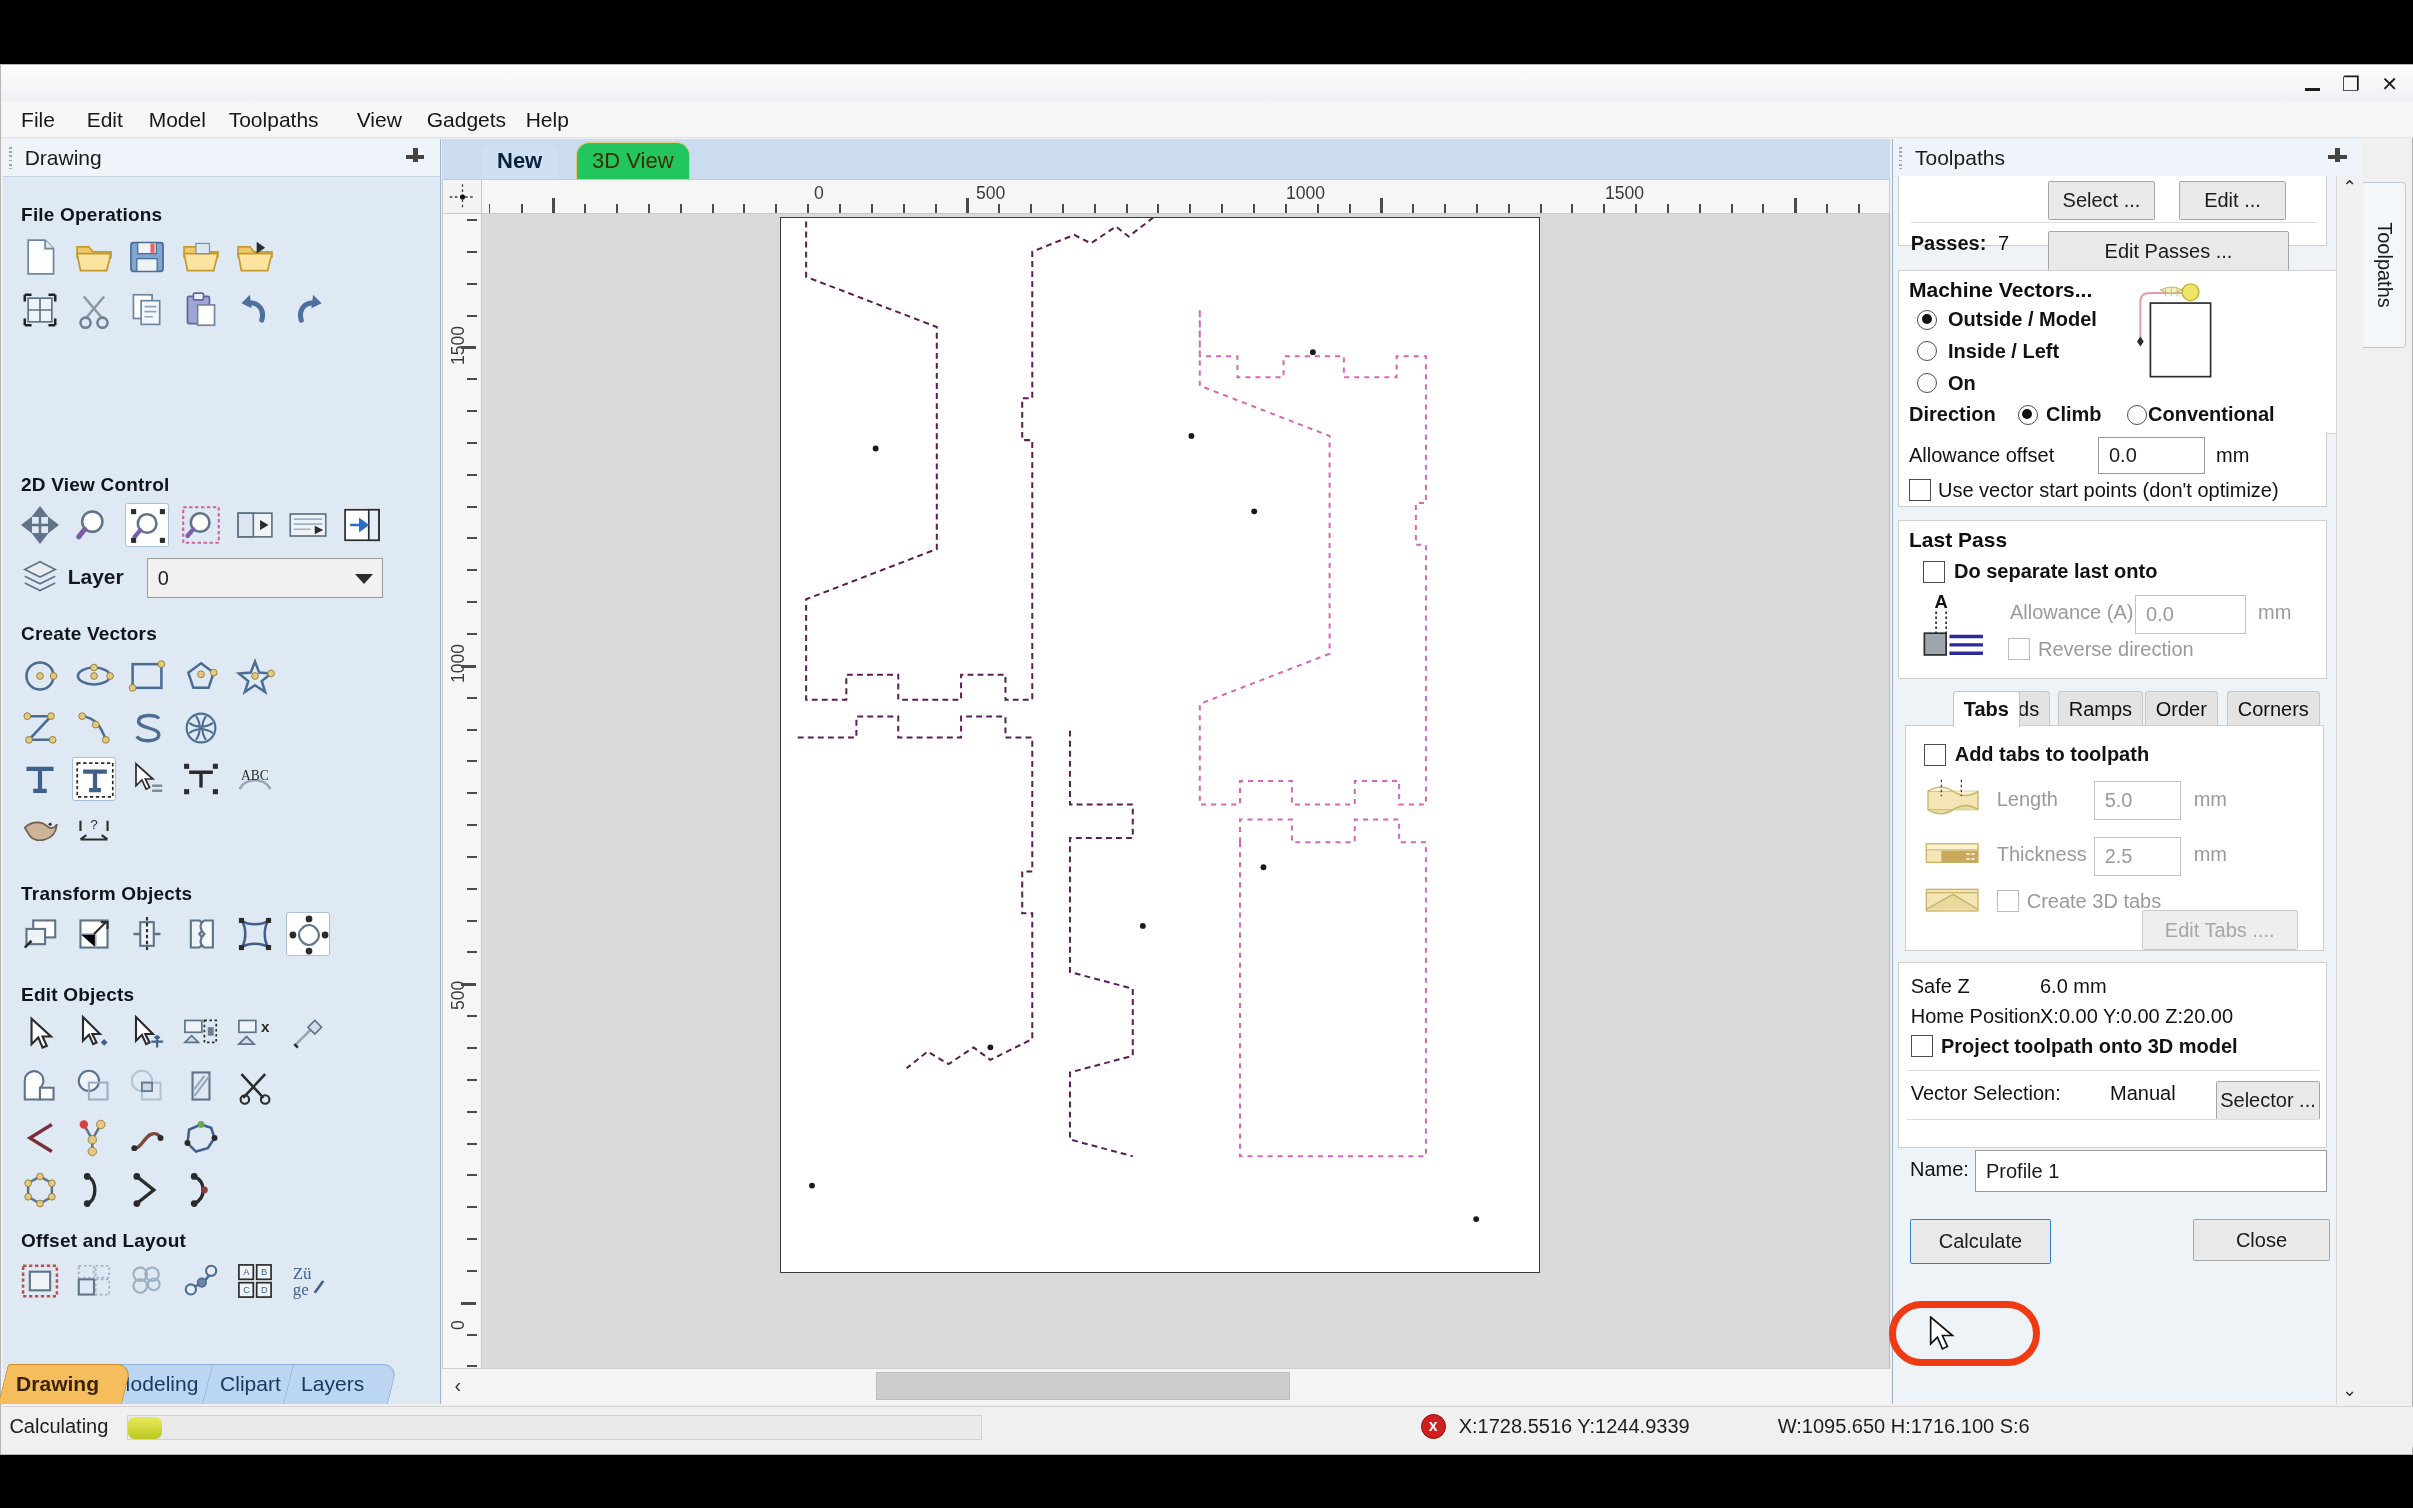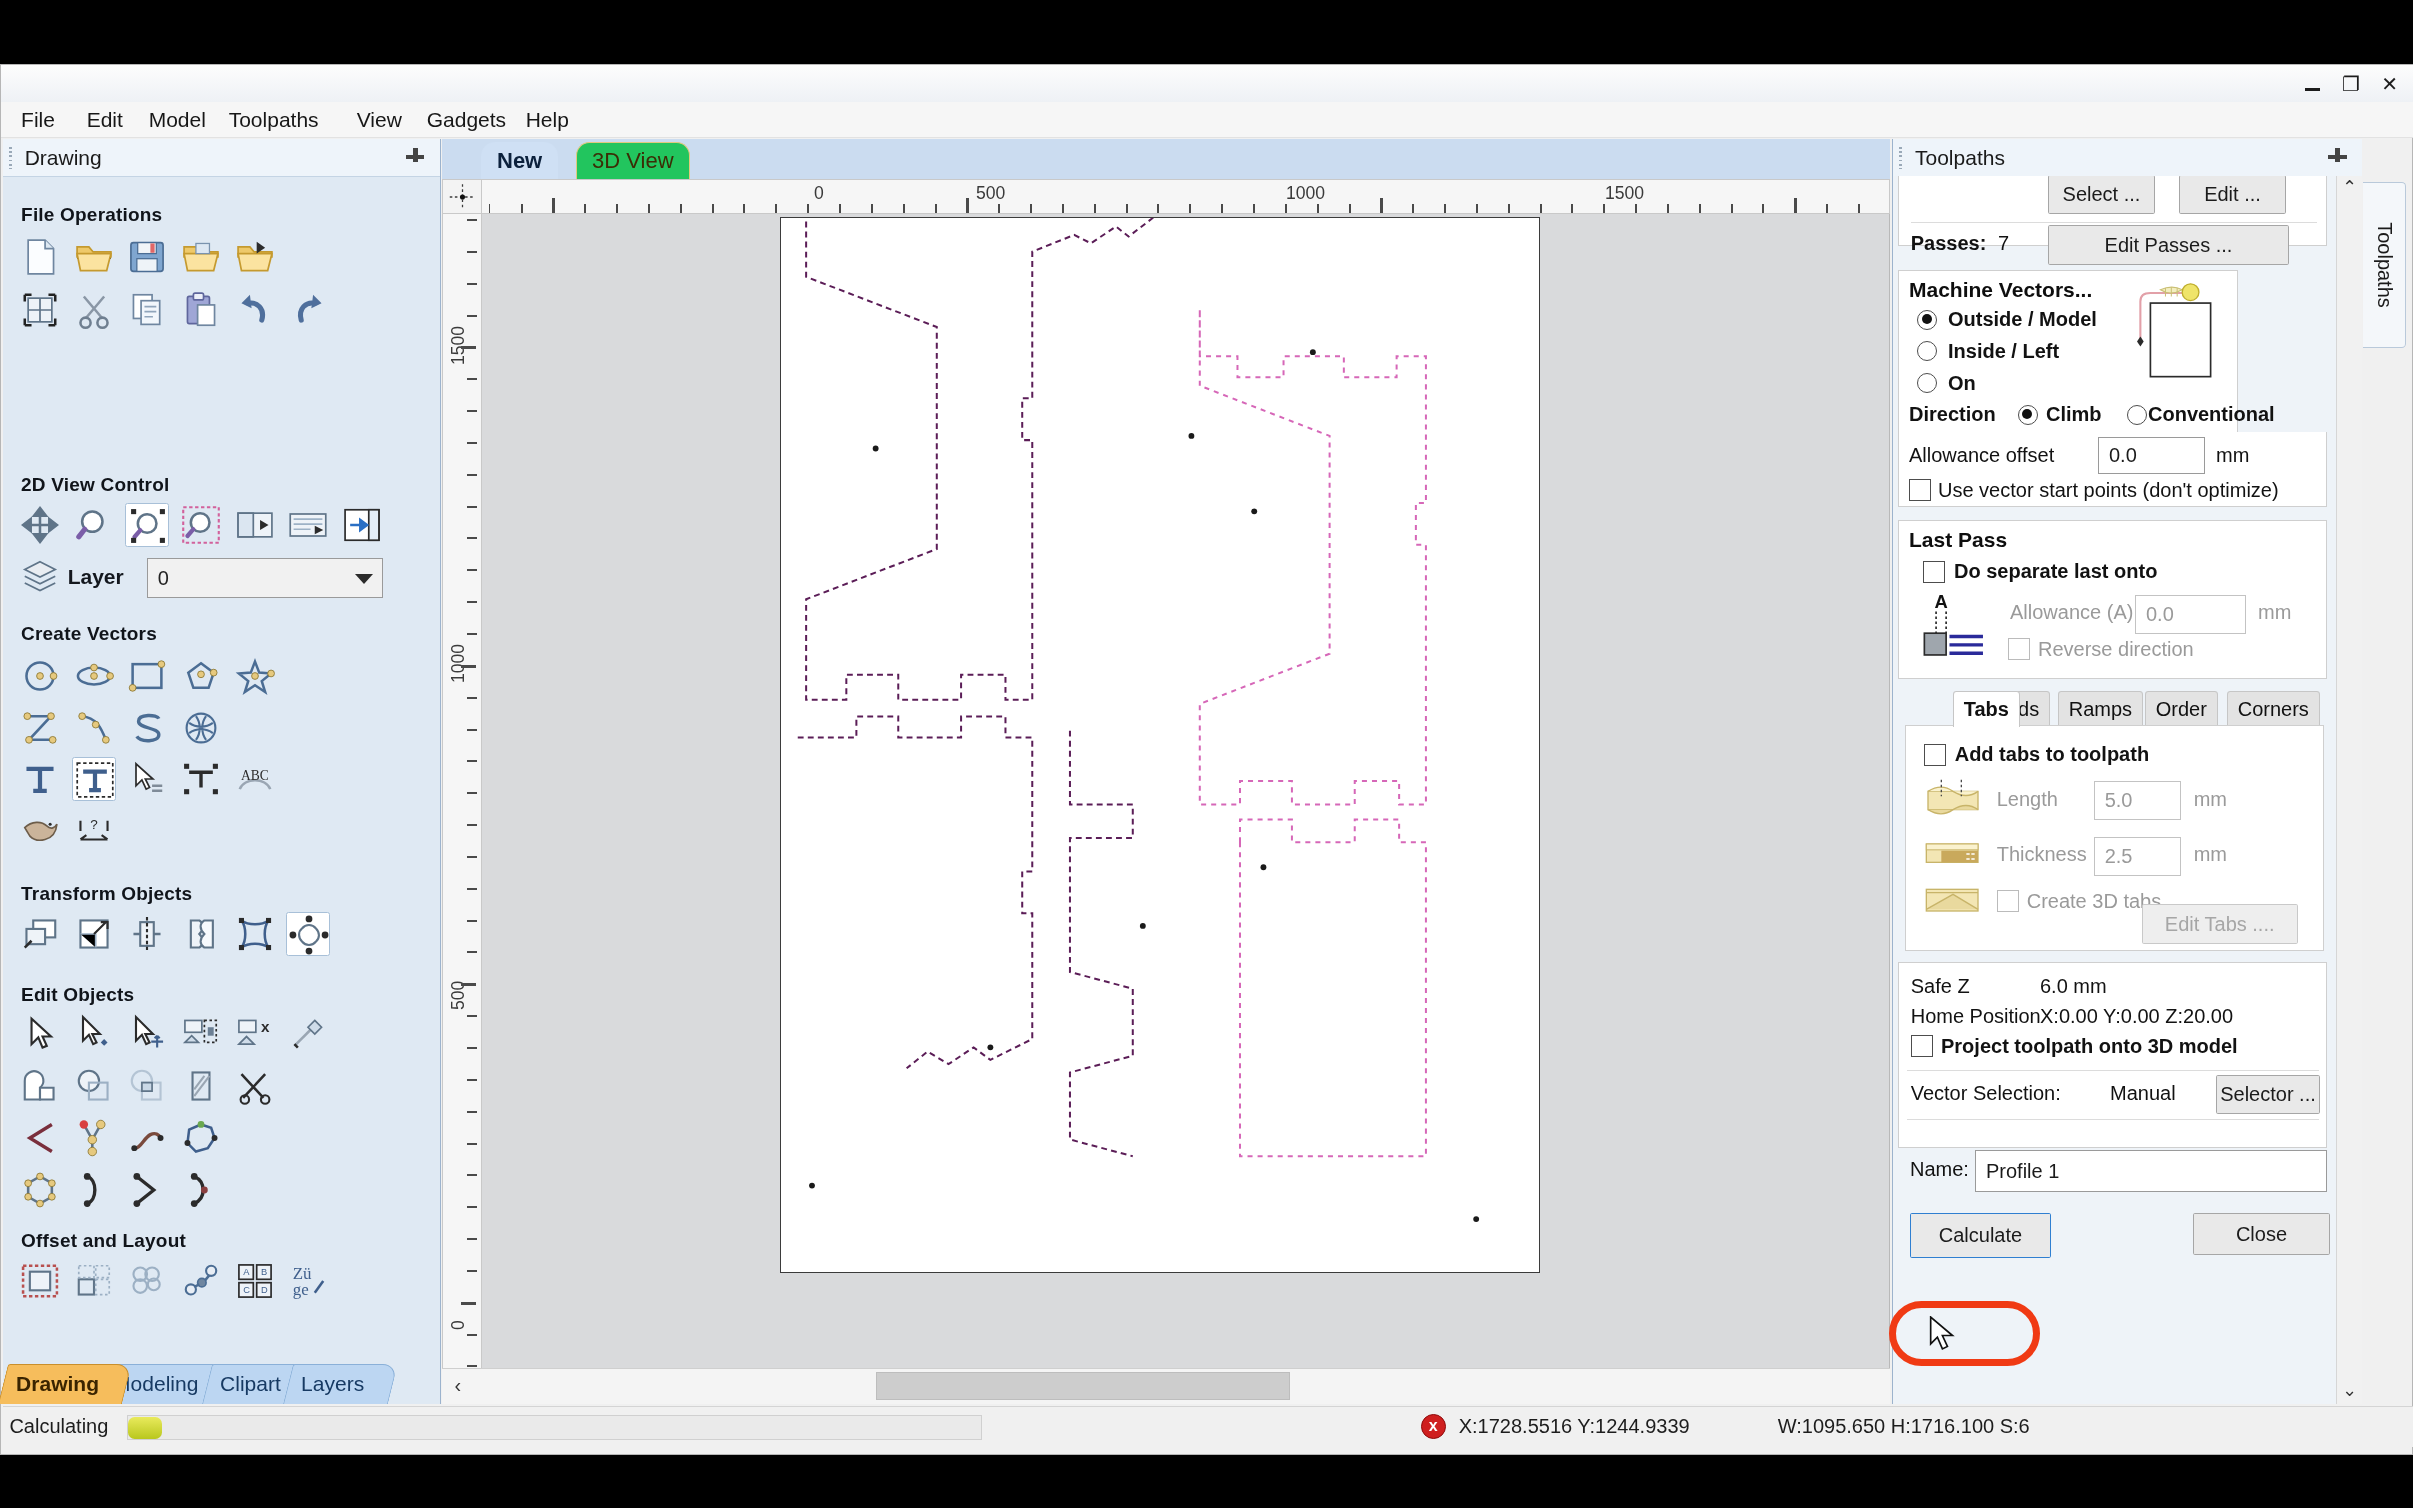--- a/index.html
+++ b/index.html
@@ -85,21 +85,21 @@
   .verttab{position:absolute;left:2362px;top:117px;width:42px;height:164px;background:#f4f7fa;border:0.8px solid #b9c9da;border-left:none;border-radius:0 4.2px 4.2px 0;}
   .verttab span{position:absolute;left:50%;top:50%;font-size:20px;color:#1a1a1a;white-space:nowrap;
      transform:translate(-50%,-50%) rotate(90deg);}
 
   .grp{position:absolute;background:#fff;border:0.8px solid #cfcfcf;box-sizing:border-box;}
   .gtitle{position:absolute;font-size:21px;font-weight:bold;color:#0e0e0e;}
   .lbl{position:absolute;font-size:20px;color:#121212;}
   .lbl.b{font-weight:bold;}
   .lbl.dis{color:#9a9a9a;}
   .btn{position:absolute;background:#e9e9e9;border:0.8px solid #a6a6a6;box-sizing:border-box;
-     font-size:20px;color:#1b1b1b;display:flex;align-items:center;justify-content:center;border-radius:1.7px;}
+     font-size:20px;color:#1b1b1b;display:flex;align-items:center;justify-content:center;border-radius:1.7px;margin-top:6px;}
   .btn.dis{color:#a6a6a6;background:#eeeeee;border-color:#c9c9c9;}
   .btn.primary{border:1.7px solid #2f7fd1;background:#e9e9e9;}
   .field{position:absolute;background:#fff;border:0.8px solid #9a9a9a;box-sizing:border-box;
      font-size:20px;color:#1b1b1b;display:flex;align-items:center;padding-left:10px;}
   .field.dis{color:#9a9a9a;border-color:#c3c3c3;}
   .radio{position:absolute;width:20px;height:20px;border:1.7px solid #4d4d4d;border-radius:50%;background:#fff;box-sizing:border-box;}
   .radio.on::after{content:"";position:absolute;left:3.4px;top:3.4px;width:10px;height:10px;background:#111;border-radius:50%;}
   .chk{position:absolute;width:22px;height:22px;border:1.7px solid #4d4d4d;background:#fff;box-sizing:border-box;}
   .chk.dis{border-color:#bbbbbb;}
   .hr{position:absolute;height:0.8px;background:#dcdcdc;}
@@ -833,21 +833,21 @@
 
         <div class="grp" style="left:5px;top:-22px;width:429px;height:92px;">
           <div class="btn" style="left:149px;top:20px;width:107px;height:39px;">Select ...</div>
           <div class="btn" style="left:280px;top:20px;width:107px;height:39px;">Edit ...</div>
           <div class="hr" style="left:11.7px;top:67px;width:406px;"></div>
           <div class="lbl b" style="left:11.7px;top:77px;">Passes:</div>
           <div class="lbl" style="left:99px;top:77px;">7</div>
           <div class="btn" style="left:149px;top:70px;width:241px;height:40px;">Edit Passes ...</div>
         </div>
 
-        <div class="grp" style="left:5px;top:94px;width:340px;height:164px;">
+        <div class="grp" style="left:5px;top:94px;width:516px;height:164px;">
           <div class="gtitle" style="left:10px;top:6.7px;">Machine Vectors...</div>
 
           <div class="radio on" style="left:18.4px;top:39px;"></div>
           <div class="lbl b" style="left:49px;top:37px;">Outside / Model</div>
           <div class="radio" style="left:18.4px;top:70px;"></div>
           <div class="lbl b" style="left:49px;top:69px;">Inside / Left</div>
           <div class="radio" style="left:18.4px;top:102px;"></div>
           <div class="lbl b" style="left:49px;top:101px;">On</div>
 
           <div class="lbl b" style="left:10px;top:132px;">Direction</div>

